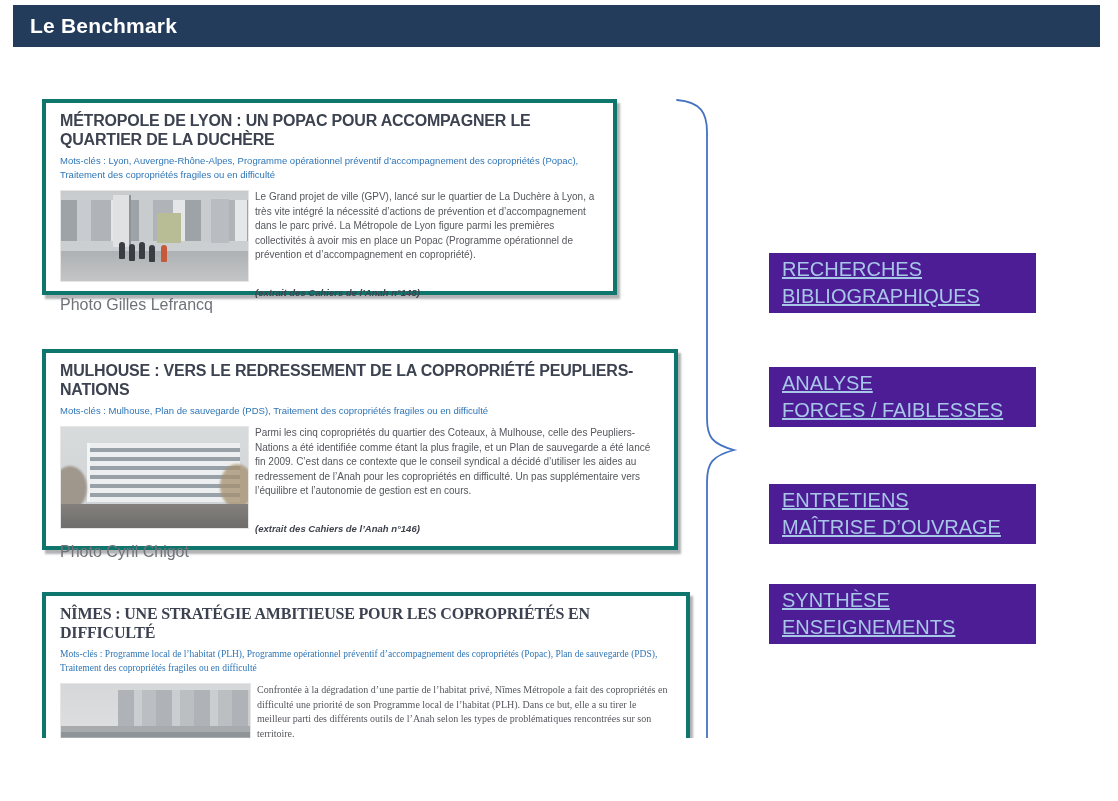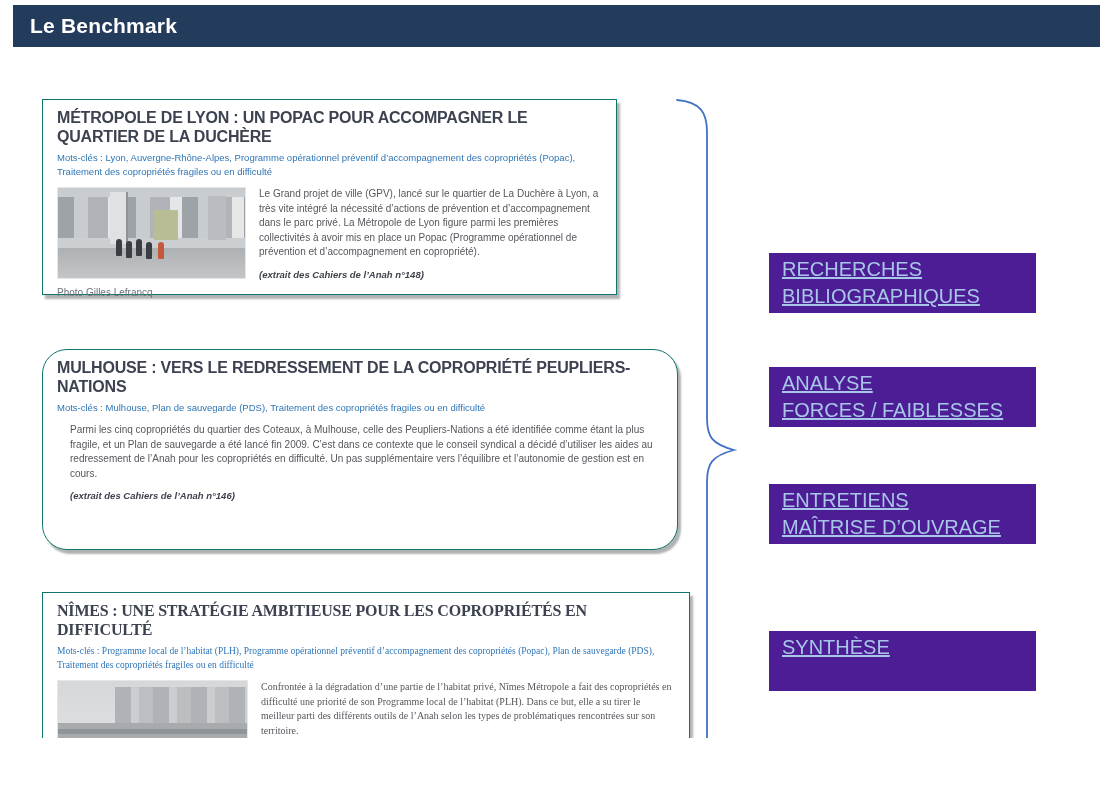--- a/index.html
+++ b/index.html
@@ -10,44 +10,44 @@
   
   .titlebar{
     position:absolute;left:13px;top:5px;width:1087px;height:42px;
     background:#243C5B;display:flex;align-items:center;
   }
   .titlebar .t{
     color:#ffffff;font-size:21px;font-weight:bold;padding-left:17px;letter-spacing:.2px;
   }
   
   .card{
-    position:absolute;background:#ffffff;border:1px solid #0f766e;
+    position:absolute;background:#ffffff;border:4px solid #0f766e;
     box-shadow:3px 4px 2px rgba(125,127,130,.6);
     padding:9px 14px 6px 14px;box-sizing:border-box;
   }
   .card-title{
     color:#3C4250;font-weight:bold;font-size:16px;line-height:1.18;letter-spacing:-.2px;
   }
   .card-keywords{
     color:#2E75B6;font-size:9.5px;line-height:1.5;margin:4px 0 8px 0;
   }
   .card-body-row{display:flex;align-items:flex-start;}
   .photo-block{flex:0 0 auto;}
   .photo{
     position:relative;overflow:hidden;background:#CBCFD2;border:1px solid #E6E6E6;
     box-sizing:border-box;
   }
-  .photo-caption{color:#6F7379;font-size:10px;margin-top:8px;}
-  .body-col{flex:1 1 auto;padding-left:13px;}
+  .photo-caption{color:#6F7379;font-size:16px;margin-top:14px;}
+  .body-col{flex:1 1 auto;padding-left:6px;}
   .body-text{color:#55575C;font-size:10px;line-height:1.45;}
   .extract{
-    color:#3F434D;font-size:9.5px;font-style:italic;font-weight:bold;margin-top:9px;
+    color:#3F434D;font-size:9.5px;font-style:italic;font-weight:bold;margin-top:24px;
   }
   #card-lyon{left:42px;top:99px;width:575px;height:196px;}
-  #card-mulhouse{left:42px;top:349px;width:636px;height:201px;border-radius:25px;}
+  #card-mulhouse{left:42px;top:349px;width:636px;height:201px;}
   #card-nimes{left:42px;top:592px;width:648px;height:205px;font-family:Liberation Serif, serif;}
   #card-lyon .photo{width:189px;height:92px;}
   #card-mulhouse .photo{width:189px;height:103px;}
   #card-nimes .photo{width:191px;height:98px;}
 
   
   .ph-sky{position:absolute;left:0;top:0;right:0;height:50%;
     background:linear-gradient(#C7CBCE,#D6D8DA);}
   
   .lyon-skyline{position:absolute;left:0;top:10%;right:0;height:45%;
@@ -77,21 +77,21 @@
   
   #brace{position:absolute;left:0;top:0;pointer-events:none;}
   
   .step-box{
     position:absolute;left:769px;width:267px;height:60px;background:#4c1d95;
     color:#A7C6E8;font-size:20px;line-height:27px;padding:3px 0 0 13px;box-sizing:border-box;text-decoration:underline;
   }
   #step-0{top:253px;}
   #step-1{top:367px;}
   #step-2{top:484px;}
-  #step-3{top:631px;}
+  #step-3{top:584px;}
   
   .pagenum{position:absolute;left:1059px;top:742px;color:#86888B;font-size:13px;}
   .logo-dot{position:absolute;width:9px;height:9px;border-radius:50%;background:#3D5C85;}
 </style>
 </head>
 <body>
 
 <div id="slide">
 
   <div class="titlebar">
@@ -122,20 +122,30 @@
         <div class="body-text">Le Grand projet de ville (GPV), lancé sur le quartier de La Duchère à Lyon, a très vite intégré la nécessité d’actions de prévention et d’accompagnement dans le parc privé. La Métropole de Lyon figure parmi les premières collectivités à avoir mis en place un Popac (Programme opérationnel de prévention et d’accompagnement en copropriété).</div>
         <div class="extract">(extrait des Cahiers de l’Anah n°148)</div>
       </div>
     </div>
   </div>
 
   <div class="card" id="card-mulhouse">
     <div class="card-title">MULHOUSE : VERS LE REDRESSEMENT DE LA COPROPRIÉTÉ PEUPLIERS-NATIONS</div>
     <div class="card-keywords">Mots-clés : Mulhouse, Plan de sauvegarde (PDS), Traitement des copropriétés fragiles ou en difficulté</div>
     <div class="card-body-row">
+      <div class="photo-block">
+        <div class="photo">
+          <div class="ph-sky" style="height:100%;background:linear-gradient(#D8DBDC,#CFD2D4);"></div>
+          <div class="mul-slab"></div>
+          <div class="mul-tree" style="left:-8px;bottom:18px;"></div>
+          <div class="mul-tree" style="right:-6px;bottom:20px;background:#A6906F;"></div>
+          <div class="mul-ground"></div>
+        </div>
+        <div class="photo-caption">Photo Cyril Chigot</div>
+      </div>
       <div class="body-col">
         <div class="body-text">Parmi les cinq copropriétés du quartier des Coteaux, à Mulhouse, celle des Peupliers-Nations a été identifiée comme étant la plus fragile, et un Plan de sauvegarde a été lancé fin 2009. C’est dans ce contexte que le conseil syndical a décidé d’utiliser les aides au redressement de l’Anah pour les copropriétés en difficulté. Un pas supplémentaire vers l’équilibre et l’autonomie de gestion est en cours.</div>
         <div class="extract">(extrait des Cahiers de l’Anah n°146)</div>
       </div>
     </div>
   </div>
 
   <div class="card" id="card-nimes">
     <div class="card-title">NÎMES : UNE STRATÉGIE AMBITIEUSE POUR LES COPROPRIÉTÉS EN DIFFICULTÉ</div>
     <div class="card-keywords">Mots-clés : Programme local de l’habitat (PLH), Programme opérationnel préventif d’accompagnement des copropriétés (Popac), Plan de sauvegarde (PDS), Traitement des copropriétés fragiles ou en difficulté</div>
@@ -171,20 +181,21 @@
   <div class="step-box" id="step-1">
     <div>ANALYSE</div>
     <div>FORCES / FAIBLESSES</div>
   </div>
   <div class="step-box" id="step-2">
     <div>ENTRETIENS</div>
     <div>MAÎTRISE D’OUVRAGE</div>
   </div>
   <div class="step-box" id="step-3">
     <div>SYNTHÈSE</div>
+    <div>ENSEIGNEMENTS</div>
   </div>
 
   <div class="pagenum">8</div>
   <div class="logo-dot" style="left:935px;top:796px;"></div>
   <div class="logo-dot" style="left:1004px;top:793px;width:11px;height:11px;"></div>
   <div class="logo-dot" style="left:1069px;top:796px;"></div>
 
 </div>
 
 </body></html>

